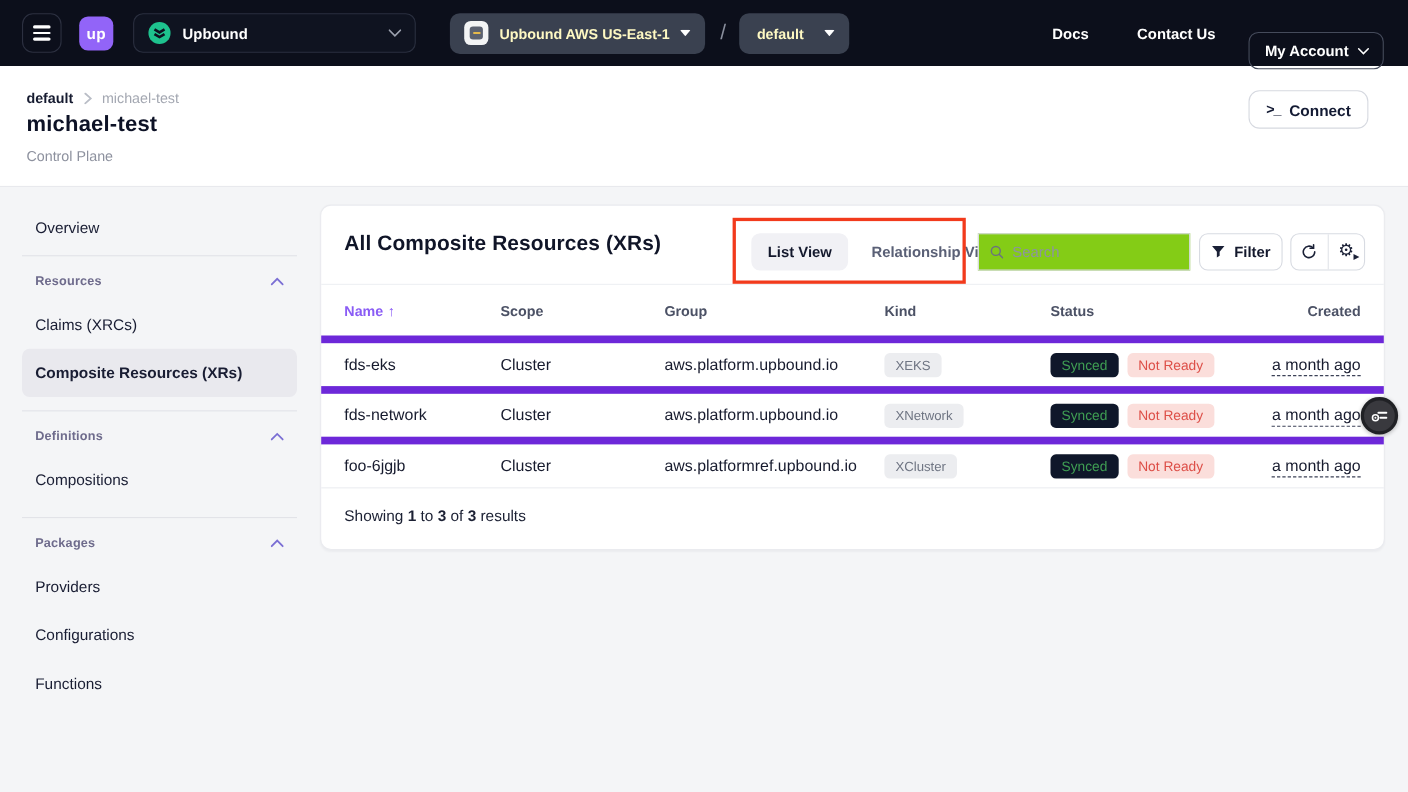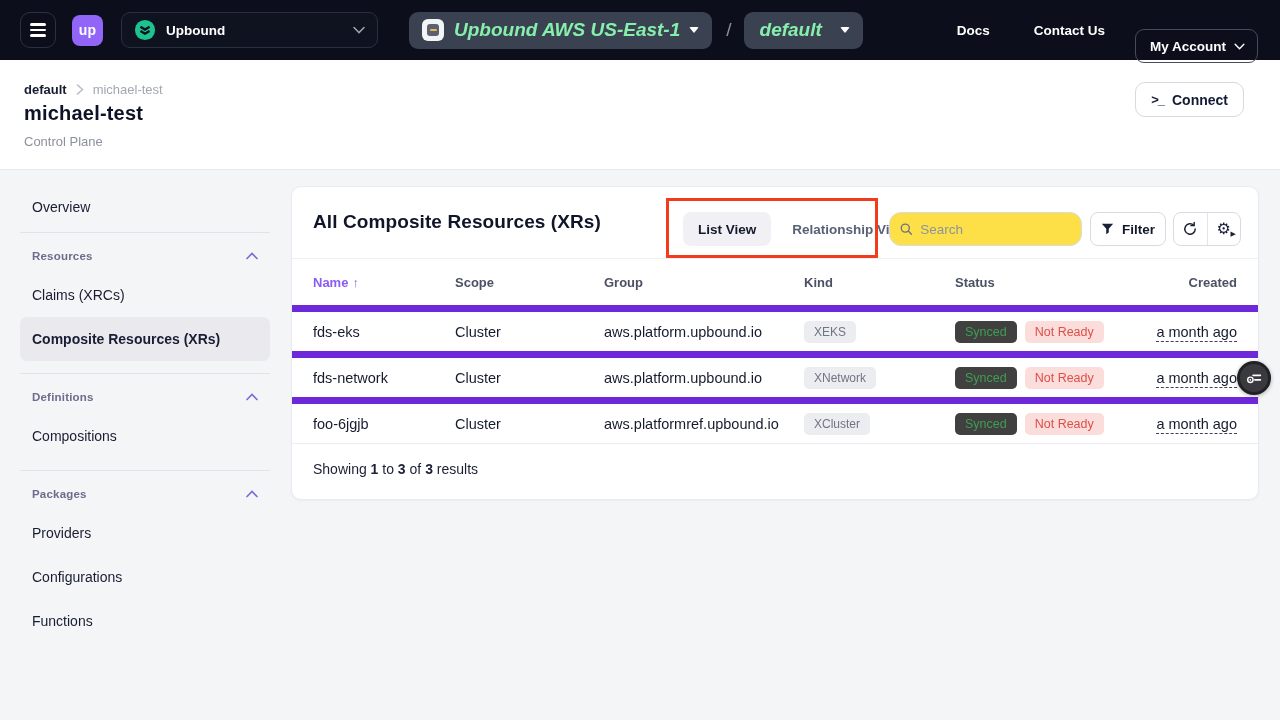--- a/index.html
+++ b/index.html
@@ -12,21 +12,21 @@
   .hamburger-btn span { display:block; width:16px; height:2.4px; background:#fff; border-radius:2px; }
   .up-logo { margin-left:16px; width:31px; height:31px; background:#9264f8; border-radius:8px; color:#fff; font-weight:bold; font-size:14px; display:flex; align-items:center; justify-content:center; letter-spacing:0.2px; }
   .org-switcher { margin-left:18px; width:257px; height:36px; background:#0f1320; border:1px solid #2a2f3f; border-radius:9px; display:flex; align-items:center; padding:0 12px; cursor:pointer; }
   .org-avatar { width:22px; height:22px; flex:0 0 auto; }
   .org-switcher .lbl { color:#fff; font-weight:bold; font-size:13.5px; margin-left:10px; flex:1; }
   .chev { flex:0 0 auto; }
   .cp-switcher { margin-left:31px; height:37px; background:#3a4150; border-radius:9px; display:flex; align-items:center; padding:0 13px; cursor:pointer; }
   .cp-icon { width:22px; height:22px; background:#f3f4f5; border-radius:6px; display:flex; align-items:center; justify-content:center; }
   .cp-icon .inner { width:12px; height:12px; background:#5b6170; border-radius:3px; display:flex; align-items:center; justify-content:center; }
   .cp-icon .bar { width:7px; height:2.5px; background:#e5b94b; border-radius:1px; }
-  .cp-switcher .lbl, .grp-switcher .lbl { color:#86efac; font-weight:bold; font-size:19px; margin:0 9px 0 10px;font-style:italic; }
+  .cp-switcher .lbl, .grp-switcher .lbl { color:#fef9c3; font-weight:bold; font-size:13px; margin:0 9px 0 10px; }
   .caret-down { width:0; height:0; border-left:5px solid transparent; border-right:5px solid transparent; border-top:6px solid #fff; border-radius:2px; }
   .tb-slash { color:#8a8f9d; font-size:19px; margin-left:14px; font-weight:normal; }
   .grp-switcher { margin-left:12px; height:37px; background:#3a4150; border-radius:9px; display:flex; align-items:center; padding:0 13px 0 16px; cursor:pointer; }
   .grp-switcher .lbl { margin-left:0; }
   .tb-right { margin-left:auto; display:flex; align-items:center; margin-right:22px; }
   .tb-link { color:#fff; font-weight:bold; font-size:13.5px; text-decoration:none; cursor:pointer; margin-left:44px; }
   .account-btn { margin-left:30px; height:34px; border:1px solid #454b5b; border-radius:9px; background:transparent; color:#fff; font-weight:bold; font-size:13.5px; display:flex; align-items:center; padding:0 12px 0 14px; gap:8px; cursor:pointer; font-family:inherit;margin-top:32px; }
 
   
   .page-header { position:absolute; top:60px; left:0; width:1280px; height:110px; background:#fff; border-bottom:1px solid #e8e9ed; }
@@ -48,21 +48,21 @@
   .side-sub-item.active { background:#e9e9ee; font-weight:bold; }
 
   
   .card { position:absolute; left:291px; top:186px; width:968px; height:314px; background:#fff; border:1px solid #eaebef; border-radius:10px; box-shadow:0 1px 2px rgba(20,24,40,0.04); }
   .card-header { position:relative; height:72px; border-bottom:1px solid #eef0f3; }
   .card-title { position:absolute; left:21px; top:24px; font-size:19px; font-weight:bold; color:#101528; letter-spacing:0.1px;text-align:right; }
   .view-toggle { position:absolute; left:391px; top:25px; height:34px; display:flex; align-items:center; gap:6px; }
   .toggle-btn { height:34px; border:none; background:transparent; border-radius:8px; padding:0 15px; font-size:13.5px; font-weight:bold; color:#5a6076; cursor:pointer; font-family:inherit; }
   .toggle-btn.active { background:#f1f1f5; color:#13182c; }
   .annotation-box { position:absolute; left:374px; top:11px; width:212px; height:60px; border:3px solid #f23a1c; z-index:6; pointer-events:none; }
-  .search-box { position:absolute; left:597px; top:25px; width:193px; height:34px; border:1px solid #d8dbe2; border-radius:12px; display:flex; align-items:center; padding:0 10px; gap:8px; background:#fde047; }
+  .search-box { position:absolute; left:597px; top:25px; width:193px; height:34px; border:1px solid #d8dbe2; border-radius:0; display:flex; align-items:center; padding:0 10px; gap:8px; background:#84cc16; }
   .search-box input { border:none; outline:none; font-size:13.5px; color:#30354a; width:100%; font-family:inherit; background:transparent; }
   .search-box input::placeholder { color:#8d93a1; }
   .filter-btn { position:absolute; left:798px; top:25px; height:34px; width:76px; border:1px solid #d8dbe2; border-radius:8px; background:#fff; display:flex; align-items:center; justify-content:center; gap:8px; font-size:13.5px; font-weight:bold; color:#13182c; cursor:pointer; font-family:inherit; }
   .icon-group { position:absolute; left:881px; top:25px; height:34px; width:68px; border:1px solid #d8dbe2; border-radius:8px; background:#fff; display:flex; }
   .icon-group .icon-btn { flex:1; display:flex; align-items:center; justify-content:center; cursor:pointer; background:transparent; border:none; }
   .icon-group .icon-btn:first-child { border-right:1px solid #e2e4e9; }
   .gear-glyph { font-size:16px; color:#1a2036; position:relative; line-height:1; }
   .gear-glyph .play { position:absolute; right:-5px; bottom:0; font-size:7px; color:#1a2036; }
 
   
@@ -72,21 +72,21 @@
   .col-group { width:200px; }
   .col-kind { width:151px; }
   .col-status { width:190px; }
   .col-created { flex:1; text-align:right; }
   .thead .col-name { color:#8a5cf5; display:flex; align-items:center; gap:4px; cursor:pointer; }
   .sort-arrow { font-size:13px; color:#8a5cf5; }
   .trow { display:flex; align-items:center; height:46px; padding:0 21px; border-top:7px solid #6d28d9; font-size:14.5px; color:#171b2e; cursor:pointer; }
   .kind-badge { display:inline-block; background:#ecedf0; color:#6f7583; font-size:12px; padding:4px 10px; border-radius:5px; }
   .status-cell { display:flex; gap:8px; }
   .badge { display:inline-block; font-size:12.5px; padding:4px 10px; border-radius:5px; font-weight:normal; }
-  .badge.success { background:#404040; color:#3f9e53; }
+  .badge.success { background:#0f172a; color:#3f9e53; }
   .badge.error { background:#fbdedb; color:#dd4f48; }
   .created-link { border-bottom:1.5px dashed #3c4257; padding-bottom:1px; cursor:pointer; }
   .tfoot { border-top:1px solid #ecedf1; padding:17px 21px; font-size:14px; color:#1b2033; white-space:pre; }
   .tfoot b { font-weight:bold; }
 
   
   .float-widget { position:absolute; left:1237px; top:361px; width:34px; height:34px; border-radius:50%; background:#39393e; border:3px solid #202125; display:flex; align-items:center; justify-content:center; cursor:pointer; z-index:30; box-shadow:0 1px 4px rgba(0,0,0,0.3); }
 </style>
 </head>
 <body>

